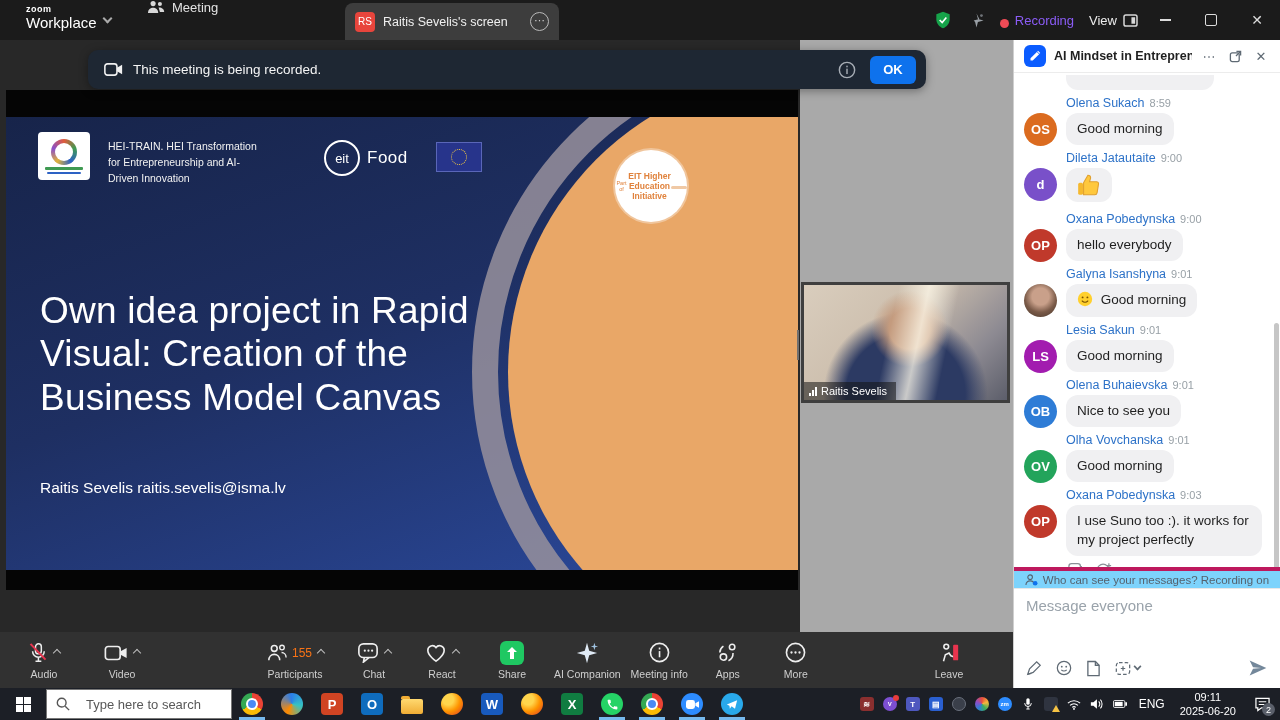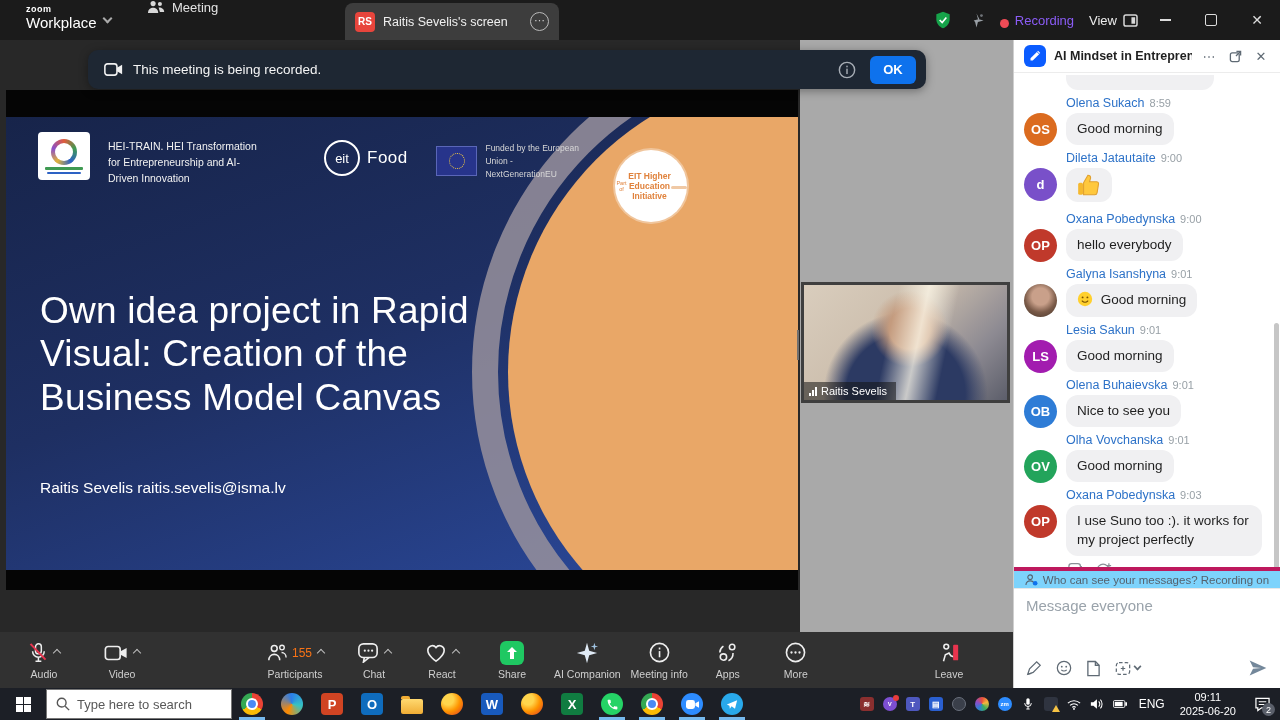--- a/index.html
+++ b/index.html
@@ -9,21 +9,21 @@
 
   
   .titlebar { position:absolute; left:0; top:0; width:1280px; height:40px; background:#1b1b1b; z-index:30; }
   .brand { position:absolute; left:26px; top:4px; color:#fff; cursor:default; }
   .brand .z1 { font-size:9px; font-weight:bold; letter-spacing:.5px; }
   .brand .z2 { font-size:15px; }
   .chev { display:inline-block; width:7px; height:7px; border-left:2px solid #aaa; border-bottom:2px solid #aaa; transform:rotate(-45deg); }
   .brand-caret { position:absolute; left:104px; top:15px; }
   .tab-meeting { position:absolute; left:148px; top:0; height:40px; display:flex; align-items:flex-start; gap:7px; color:#e3e3e3; font-size:13px; }
   .tab-active { position:absolute; left:345px; top:3px; width:214px; height:37px; background:#3d3d3d; border-radius:8px 8px 0 0; display:flex; align-items:center; gap:8px; padding:0 10px; }
-  .rs-badge { width:20px; height:20px; border-radius:4px; background:#e8453c; color:#fff; font-size:10px; font-weight:bold; display:flex; align-items:center; justify-content:center; }
+  .rs-badge { width:20px; height:20px; border-radius:4px; background:#e8453c; color:#fff; font-size:10px; font-weight:normal; display:flex; align-items:center; justify-content:center; }
   .tab-label { flex:1; color:#f0f0f0; font-size:12.5px; white-space:nowrap; overflow:hidden; }
   .tab-ellipsis { width:19px; height:19px; border:1.5px solid #b9b9b9; border-radius:50%; color:#ccc; font-size:11px; line-height:15px; text-align:center; }
   .tb-right { position:absolute; right:142px; top:0; height:40px; display:flex; align-items:center; gap:15px; }
   .rec-wrap { display:flex; align-items:flex-end; gap:6px; color:#8b5cf6; font-size:13px; }
   .rec-dot { width:9px; height:9px; border-radius:50%; background:#ef4b56; }
   .view-wrap { display:flex; align-items:center; gap:6px; color:#ececec; font-size:13px; }
   .win-controls { position:absolute; right:0; top:0; height:40px; display:flex; }
   .wc { width:46px; height:40px; display:flex; align-items:center; justify-content:center; color:#ddd; font-size:14px; }
   .wc-min::before { content:""; width:11px; height:1.5px; background:#ddd; display:block; }
   .wc-max::before { content:""; width:10px; height:10px; border:1.5px solid #ddd; border-radius:2px; display:block; }
@@ -111,21 +111,21 @@
   .chat-compose { height:100px; border-top:1px solid #e8e8e8; position:relative; padding:8px 12px; flex-shrink:0; }
   .compose-ph { color:#9aa3ab; font-size:15px; cursor:text; }
   .compose-toolbar { position:absolute; left:12px; right:12px; bottom:10px; display:flex; align-items:center; gap:14px; color:#5f6a74; }
   .send-btn { margin-left:auto; cursor:pointer; }
 
   
   .taskbar { position:absolute; left:0; top:688px; width:1280px; height:32px; background:#1c1f26; display:flex; align-items:center; z-index:40; }
   .start { width:46px; height:32px; display:flex; align-items:center; justify-content:center; cursor:pointer; }
   .winlogo { display:grid; grid-template-columns:7px 7px; grid-template-rows:7px 7px; gap:1px; }
   .winlogo i { background:#fff; }
-  .tsearch { width:186px; height:30px; background:#fff; border:1px solid #777; display:flex; align-items:center; gap:7px; padding:0 9px; }
+  .tsearch { width:186px; height:30px; background:#fff; border:1px solid #777; display:flex; align-items:center; gap:16px; padding:0 9px; }
   .tsearch input { border:none; outline:none; width:130px; font-size:13px; color:#333; font-family:"Liberation Sans",sans-serif; background:transparent; }
   .tsearch input::placeholder { color:#585858; }
   .task-icons { display:flex; }
   .ticon { width:40px; height:32px; display:flex; align-items:center; justify-content:center; position:relative; cursor:pointer; }
   .ticon.open::after { content:""; position:absolute; bottom:0; left:7px; right:7px; height:3px; background:#76b9ed; }
   .sq22 { width:22px; height:22px; border-radius:4px; color:#fff; font-size:13px; font-weight:bold; display:flex; align-items:center; justify-content:center; }
   .ic-chrome { width:22px; height:22px; border-radius:50%; background:conic-gradient(#ea4335 0 33%, #fbbc05 0 66%, #34a853 0 100%); position:relative; }
   .ic-chrome::after { content:""; position:absolute; inset:5px; background:#4a8af4; border:2px solid #fff; border-radius:50%; }
   .ic-swirl { width:22px; height:22px; border-radius:50%; background:conic-gradient(from 210deg,#ff8a00,#2b7de9 40%,#35c3c3 70%,#ff8a00); }
   .ic-folder { width:22px; height:15px; background:linear-gradient(#ffd970,#f0ad35); border-radius:2px; position:relative; margin-top:4px; }
@@ -216,24 +216,20 @@
           </div>
           <div class="hei-text">HEI-TRAIN. HEI Transformation for Entrepreneurship and AI-Driven Innovation</div>
           <div class="eitfood">
             <div class="eit-circ">eit</div>
             <div class="food-txt">Food</div>
           </div>
           <div class="eu">
             <div class="eu-flag">
                 <div class="eu-stars"></div>
               </div>
-            <div class="eu-text">
-              <div>Funded by the European Union -</div>
-              <div>NextGenerationEU</div>
-            </div>
           </div>
         </div>
         <div class="slide-title">
           <div>Own idea project in Rapid</div>
           <div>Visual: Creation of the</div>
           <div>Business Model Canvas</div>
         </div>
         <div class="presenter">Raitis Sevelis raitis.sevelis@isma.lv</div>
       </div>
     </div>

